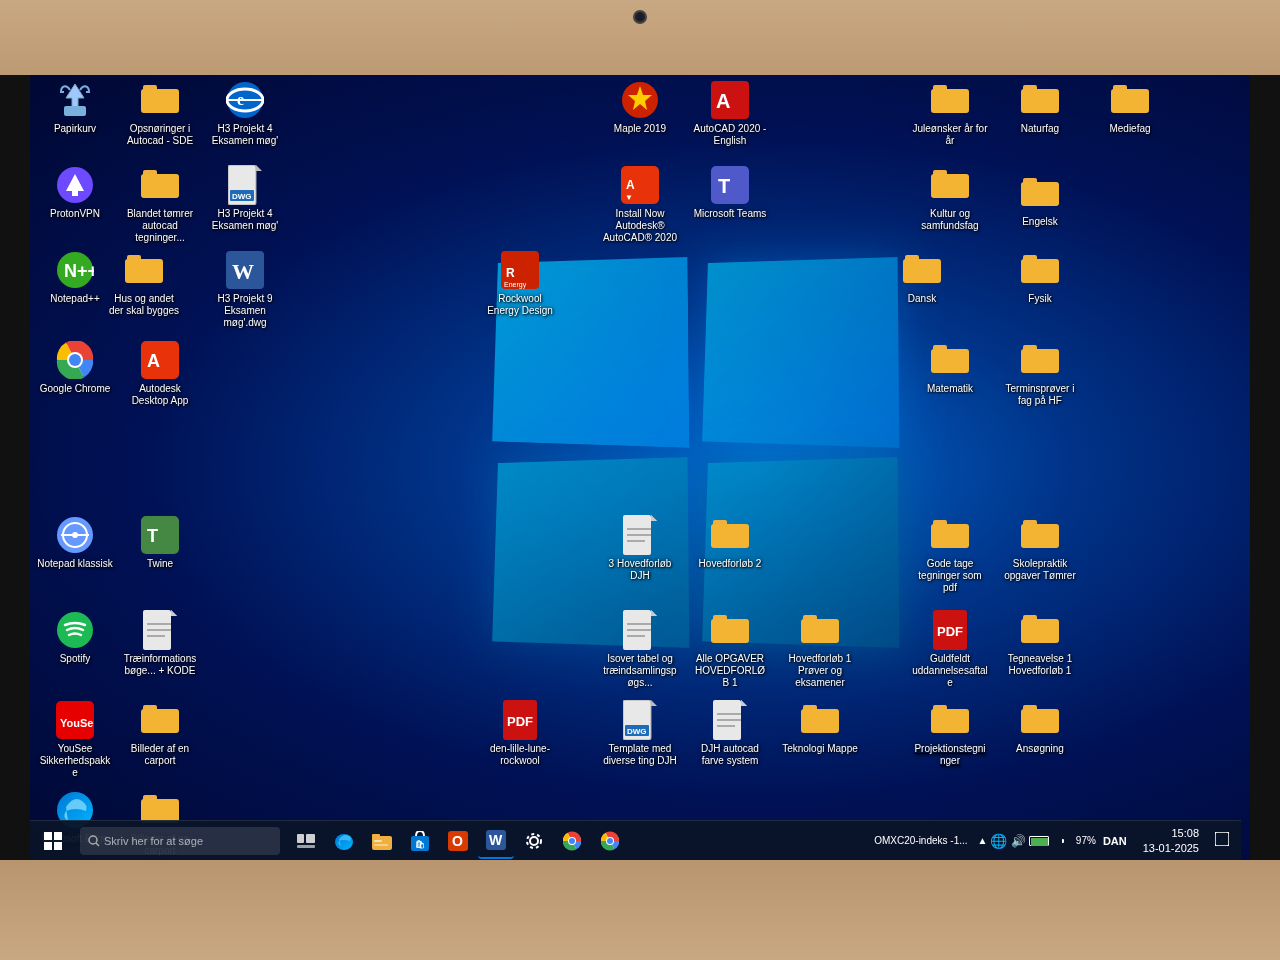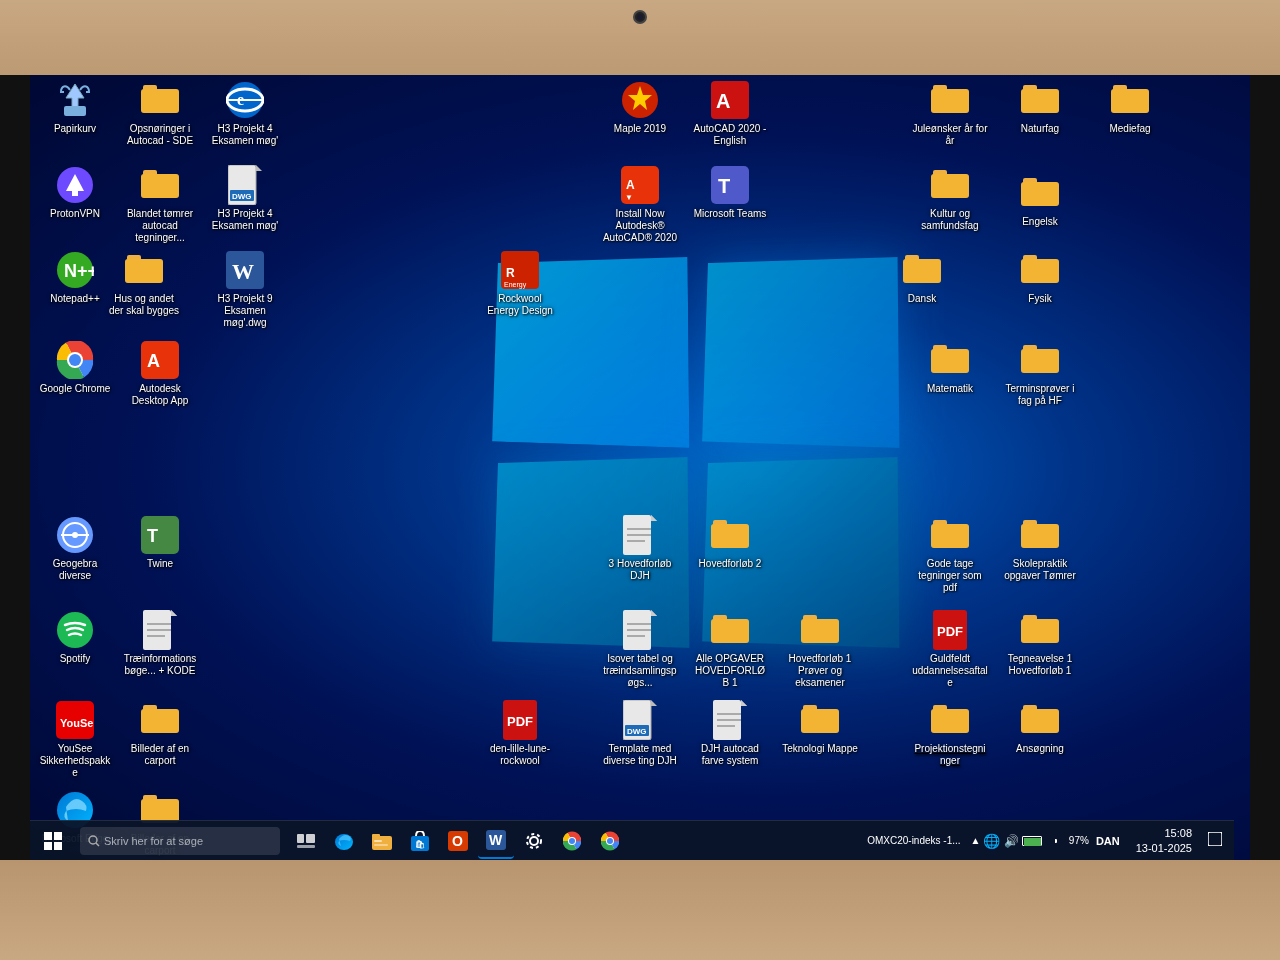--- a/index.html
+++ b/index.html
@@ -154,21 +154,21 @@
       text-shadow: 1px 1px 2px #000, 0 0 4px #000;
       word-wrap: break-word;
       line-height: 1.2;
       padding: 1px 2px;
       border-radius: 2px;
     }
 
     
     .taskbar {
       position: absolute;
-      bottom: 0; left: 0; right: 16px;
+      bottom: 0; left: 0; right: 9px;
       height: 40px;
       background: rgba(10, 20, 40, 0.95);
       border-top: 1px solid rgba(255,255,255,0.1);
       display: flex;
       align-items: center;
     }
 
     .taskbar-start {
       width: 46px;
       height: 40px;
@@ -433,21 +433,21 @@
   </div>
         <div class="icon" style="left: 5px; top: 440px;">
     <div class="icon-img">
       <svg width="38" height="38" viewBox="0 0 38 38">
               <circle cx="19" cy="19" r="18" fill="#6699ff"></circle>
               <circle cx="19" cy="19" r="12" fill="none" stroke="#fff" stroke-width="2"></circle>
               <line x1="5" y1="19" x2="33" y2="19" stroke="#fff" stroke-width="2"></line>
               <circle cx="19" cy="19" r="3" fill="#fff"></circle>
             </svg>
     </div>
-    <div class="icon-label">Geogebra diverse</div>
+    <div class="icon-label">Notepad klassisk</div>
   </div>
         <div class="icon" style="left: 90px; top: 440px;">
     <div class="icon-img">
       <svg width="38" height="38" viewBox="0 0 38 38">
               <rect width="38" height="38" rx="5" fill="#448844"></rect>
               <text x="6" y="26" font-size="18" fill="#fff" font-weight="bold">T</text>
             </svg>
     </div>
     <div class="icon-label">Twine</div>
   </div>

